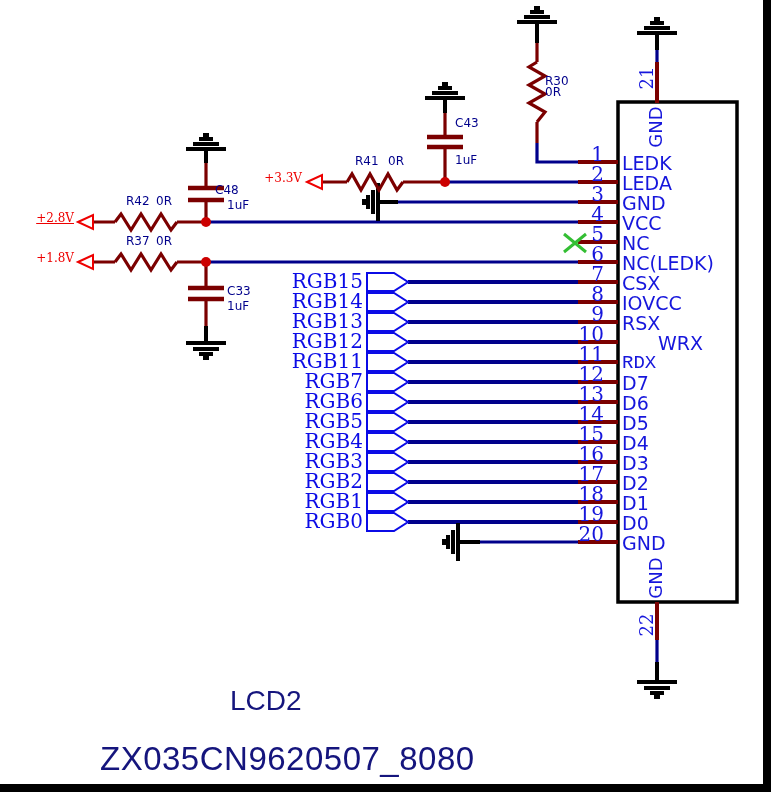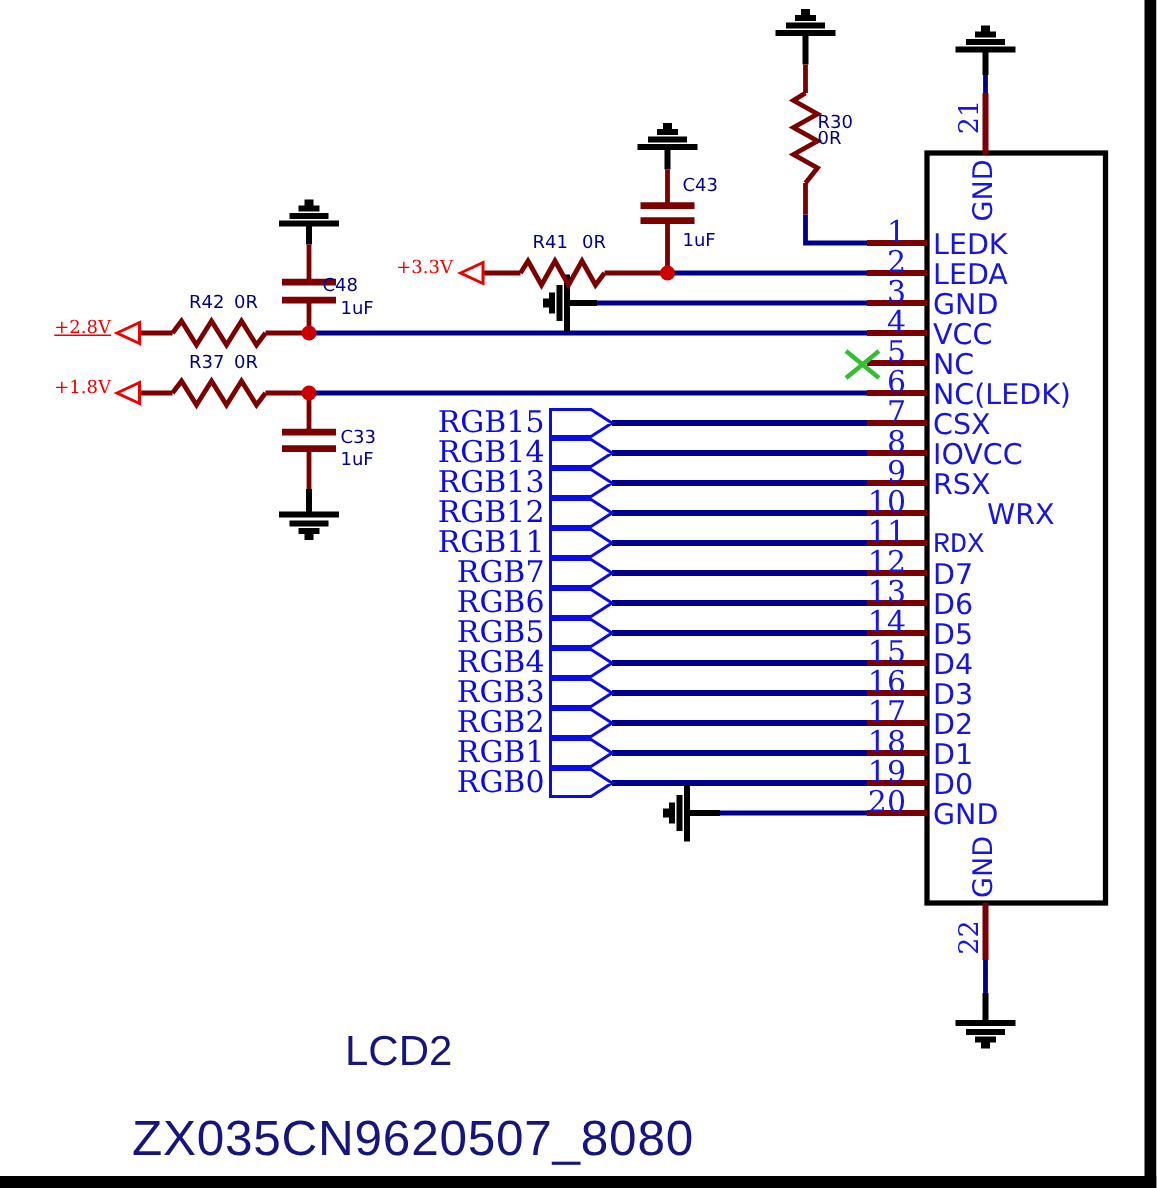--- a/index.html
+++ b/index.html
@@ -116,21 +116,21 @@
 <span class="lbl des" style="left:227px;top:199px;">1uF</span>
 <span class="lbl des" style="left:227px;top:285px;">C33</span>
 <span class="lbl des" style="left:227px;top:300px;">1uF</span>
 
 <span class="lbl vpin rot" style="left:647px;top:78px;">21</span>
 <span class="lbl vname rot" style="left:656px;top:127px;">GND</span>
 <span class="lbl vname rot" style="left:656px;top:578px;">GND</span>
 <span class="lbl vpin rot" style="left:647px;top:625px;">22</span>
 
 <span class="lbl title1" style="left:230px;top:687px;">LCD2</span>
-<span class="lbl title2" style="left:88px;top:742px;">ZX035CN9620507_8080</span>
+<span class="lbl title2" style="left:100px;top:742px;">ZX035CN9620507_8080</span>
 
 <div id="pin-layer">
     <span class="lbl pin-num" style="right:167px;top:144px;">1</span>
     <span class="lbl pin-name" style="left:622px;top:154px;">LEDK</span>
     <span class="lbl pin-num" style="right:167px;top:164px;">2</span>
     <span class="lbl pin-name" style="left:622px;top:174px;">LEDA</span>
     <span class="lbl pin-num" style="right:167px;top:184px;">3</span>
     <span class="lbl pin-name" style="left:622px;top:194px;">GND</span>
     <span class="lbl pin-num" style="right:167px;top:204px;">4</span>
     <span class="lbl pin-name" style="left:622px;top:214px;">VCC</span>

